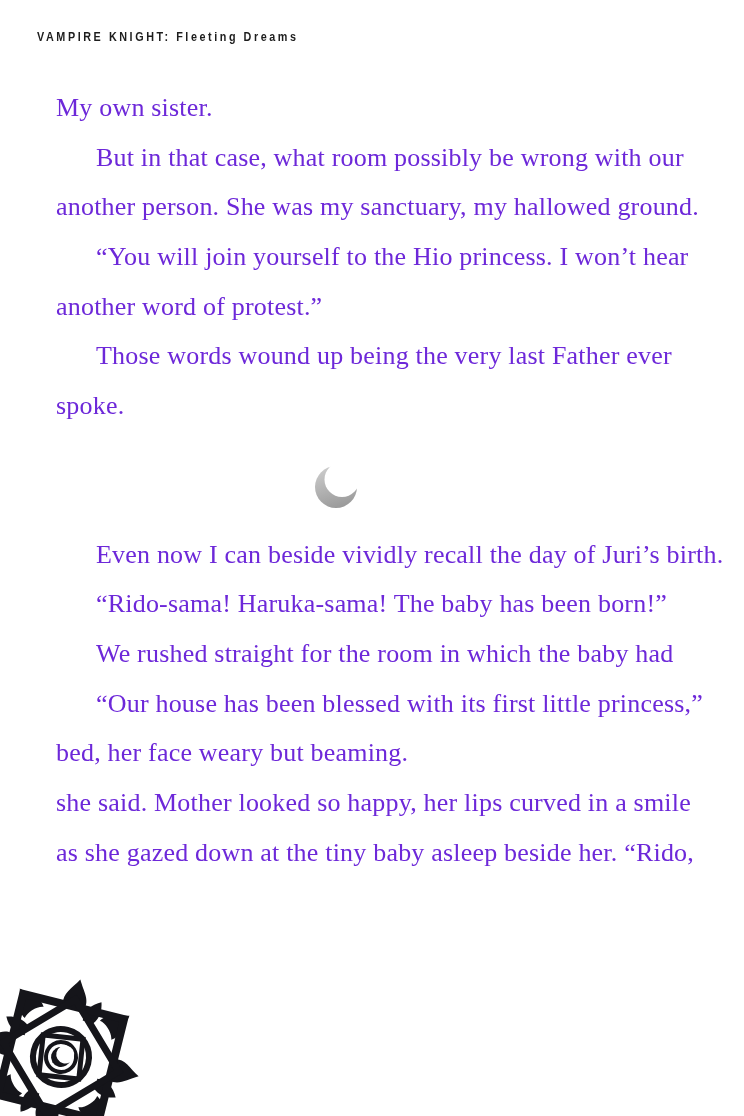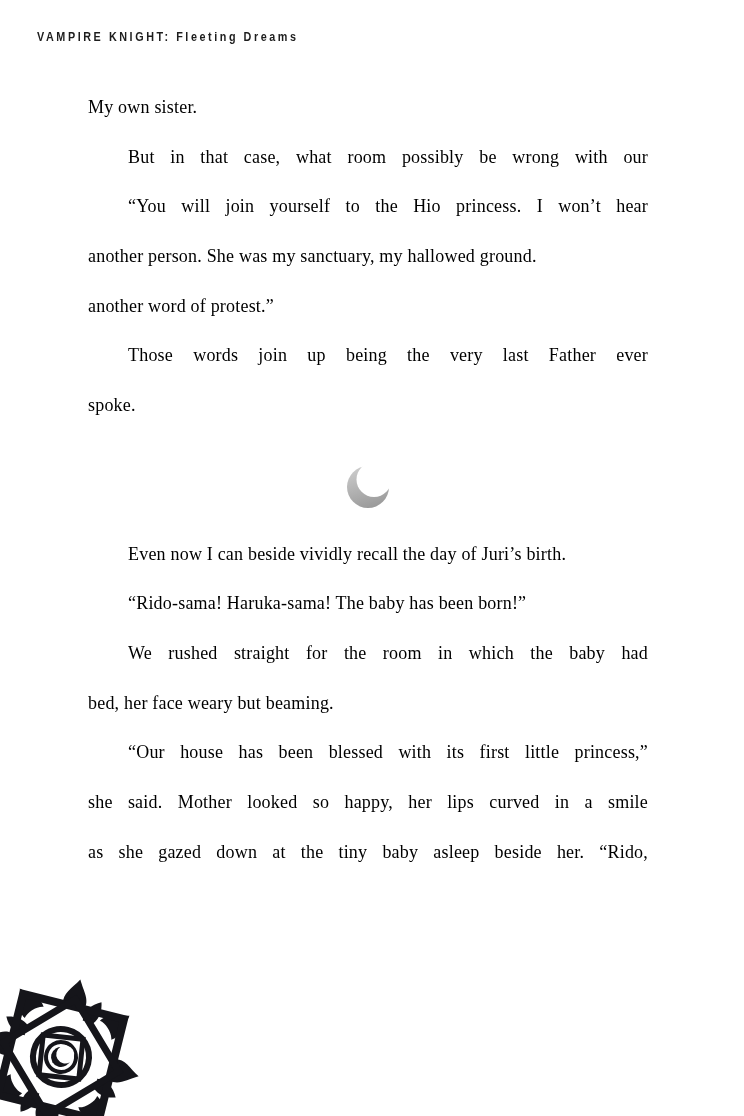--- a/index.html
+++ b/index.html
@@ -22,25 +22,25 @@
     letter-spacing: 3.2px;
     color: #1d1d1d;
     transform: scaleX(0.8);
     transform-origin: left top;
     white-space: nowrap;
   }
 
   
   .text-block {
     position: absolute;
-    left: 88px; top: 83px;
+    left: 56px; top: 83px;
     width: 560px;
-    font-size: 18px;
+    font-size: 26px;
     line-height: 49.65px;
-    color: #000000;
+    color: #6d28d9;
     letter-spacing: 0.2px;
   }
   .line {
     text-align: justify;
     text-align-last: justify;
     height: 49.65px;
     overflow: visible;
     white-space: nowrap;
   }
   .line.last { text-align-last: left; }
@@ -69,24 +69,24 @@
 
 <div class="page">
 
   <div class="running-header">VAMPIRE KNIGHT: Fleeting Dreams</div>
 
   <div class="text-block">
 
     <div>
       <div class="line last">My own sister.</div>
       <div class="line indent">But in that case, what room possibly be wrong with our</div>
+      <div class="line last">another person. She was my sanctuary, my hallowed ground.</div>
       <div class="line indent">“You will join yourself to the Hio princess. I won’t hear</div>
-      <div class="line last">another person. She was my sanctuary, my hallowed ground.</div>
       <div class="line last">another word of protest.”</div>
-      <div class="line indent">Those words join up being the very last Father ever</div>
+      <div class="line indent">Those words wound up being the very last Father ever</div>
       <div class="line last">spoke.</div>
     </div>
 
     <div class="scene-break">
       <svg width="46" height="46" viewBox="0 0 46 46" aria-hidden="true">
         <defs>
           <linearGradient id="moonGrad" x1="0.2" y1="0" x2="0.5" y2="1">
             <stop offset="0" stop-color="#cdcdcd"></stop>
             <stop offset="1" stop-color="#9b9b9b"></stop>
           </linearGradient>
@@ -96,22 +96,22 @@
           </mask>
         </defs>
         <circle cx="23" cy="24" r="21" fill="url(#moonGrad)" mask="url(#moonMask)"></circle>
       </svg>
     </div>
 
     <div>
       <div class="line indent last">Even now I can beside vividly recall the day of Juri’s birth.</div>
       <div class="line indent last">“Rido-sama! Haruka-sama! The baby has been born!”</div>
       <div class="line indent">We rushed straight for the room in which the baby had</div>
+      <div class="line indent">“Our house has been blessed with its first little princess,”</div>
       <div class="line last">bed, her face weary but beaming.</div>
-      <div class="line indent">“Our house has been blessed with its first little princess,”</div>
       <div class="line">she said. Mother looked so happy, her lips curved in a smile</div>
       <div class="line">as she gazed down at the tiny baby asleep beside her. “Rido,</div>
     </div>
 
   </div>
 
   <svg class="rose-emblem" viewBox="0 0 170 170" aria-hidden="true">
     <defs>
       <path id="thorn" d="M0,-80 C6,-69 14,-63 11,-52 C6,-56 -6,-56 -11,-52 C-14,-63 -6,-69 0,-80 Z"></path>
       <path id="leafp" d="M0,-68 C7,-60 9,-50 4,-42 L0,-45 L-4,-42 C-9,-50 -7,-60 0,-68 Z"></path>

